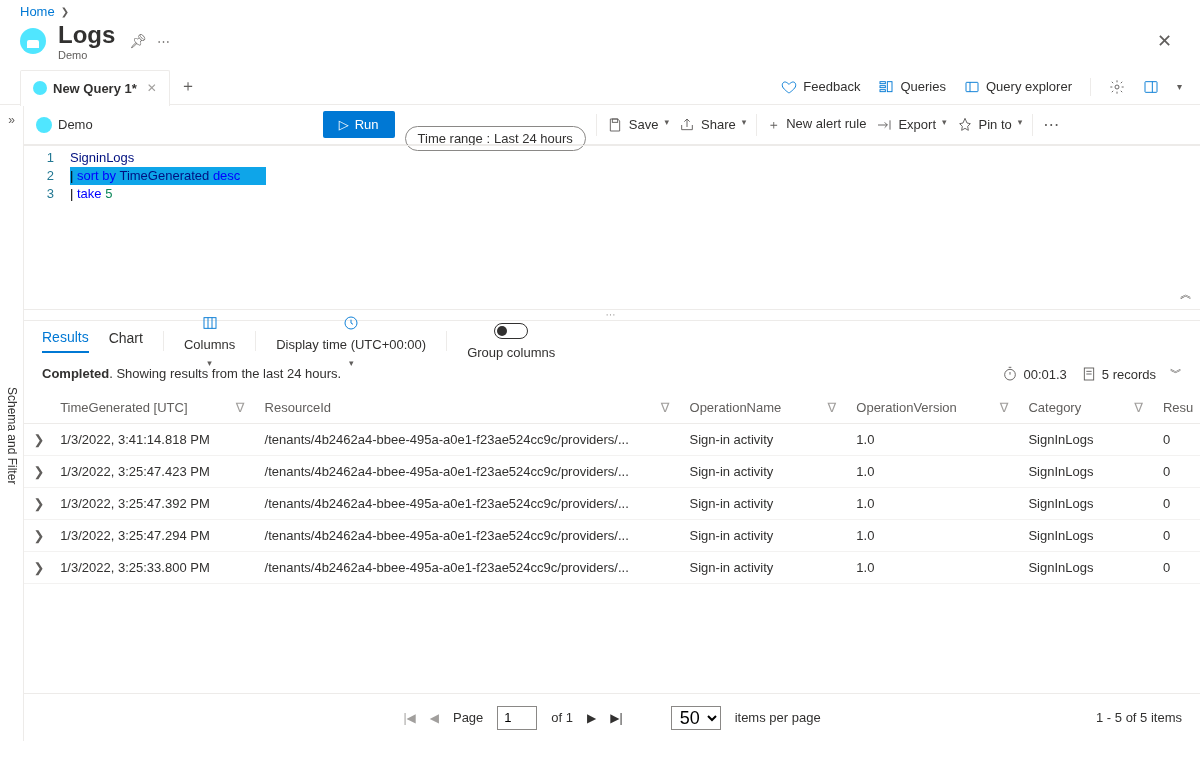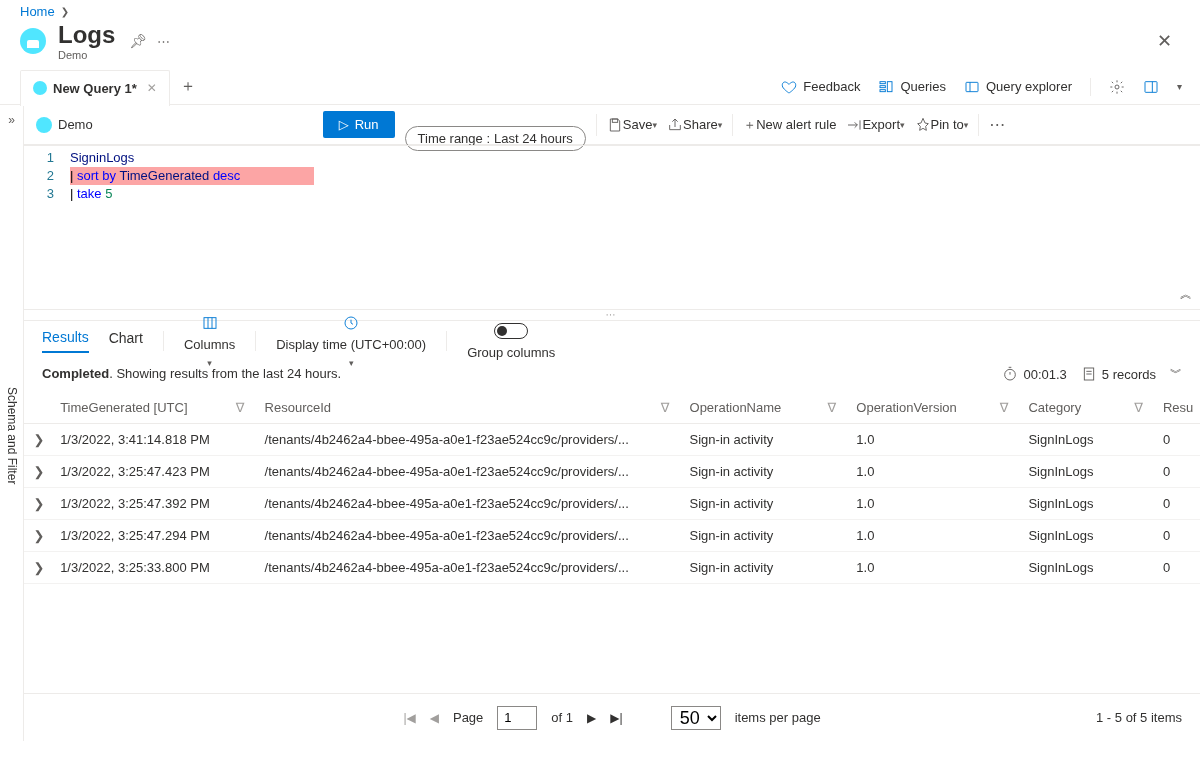--- a/index.html
+++ b/index.html
@@ -34,30 +34,30 @@
   .side-rail .vtext { writing-mode: vertical-rl; text-orientation: mixed; margin-top: 260px; font-size: 12px; color: #323130; }
 
   .work-area { flex: 1; display: flex; flex-direction: column; }
 
   .action-bar { display: flex; align-items: center; height: 40px; padding: 0 12px; gap: 10px; border-bottom: 1px solid #edebe9; }
   .scope-chip { display: flex; align-items: center; gap: 6px; }
   .scope-chip .ic { width: 16px; height: 16px; background: #50e6ff; border-radius: 50%; }
   .run-btn { background: #0078d4; color: #fff; border: none; border-radius: 2px; padding: 6px 16px; font-size: 13px; display: flex; align-items: center; gap: 6px; cursor: pointer; margin-left: 220px; }
   .time-pill { border: 1px solid #8a8886; border-radius: 14px; padding: 4px 12px; font-size: 13px; display: flex; align-items: center; gap: 4px; margin-top: 28px; }
   .time-pill .val { font-weight: 400; }
-  .tool-link { display: flex; align-items: center; font-size: 13px; color: #323130; cursor: pointer; }
+  .tool-link { display: flex; align-items: flex-start; gap: 6px; font-size: 13px; color: #323130; cursor: pointer; }
   .tool-link .chev-d { font-size: 9px; color: #605e5c; }
   .divider-v2 { width: 1px; height: 22px; background: #edebe9; }
   .more-dots { color: #605e5c; font-size: 16px; letter-spacing: 1px; }
 
   .editor { display: flex; font-family: "Consolas", monospace; font-size: 13px; height: 165px; border-bottom: 1px solid #edebe9; position: relative; }
   .editor-top-border { position: absolute; top: 0; left: 0; right: 0; height: 1px; background: #edebe9; }
   .gutter { width: 40px; text-align: right; color: #237893; padding: 4px 10px 0 0; line-height: 18px; background: #fff; }
   .code { padding: 4px 0 0 6px; line-height: 18px; flex: 1; }
-  .code .line2 { background: #fca5a5; width: 244px; }
+  .code .line2 { background: #0ea5e9; width: 196px; }
   .tok-id { color: #001080; }
   .tok-kw { color: #0000ff; }
   .tok-num { color: #098658; }
   .tok-pipe { color: #000; }
   .collapse-dbl-chev { position: absolute; right: 8px; bottom: 6px; color: #605e5c; font-size: 12px; }
   .splitter-dots { text-align: center; color: #a19f9d; font-size: 10px; line-height: 10px; letter-spacing: 3px; border-bottom: 1px solid #edebe9; }
 
   .results-tabs { display: flex; align-items: center; height: 40px; padding: 0 18px; gap: 20px;}
   .rt-tab { font-size: 14px; padding-bottom: 6px; }
   .rt-active { color: #0078d4; border-bottom: 2px solid #0078d4; font-weight: 400; }

